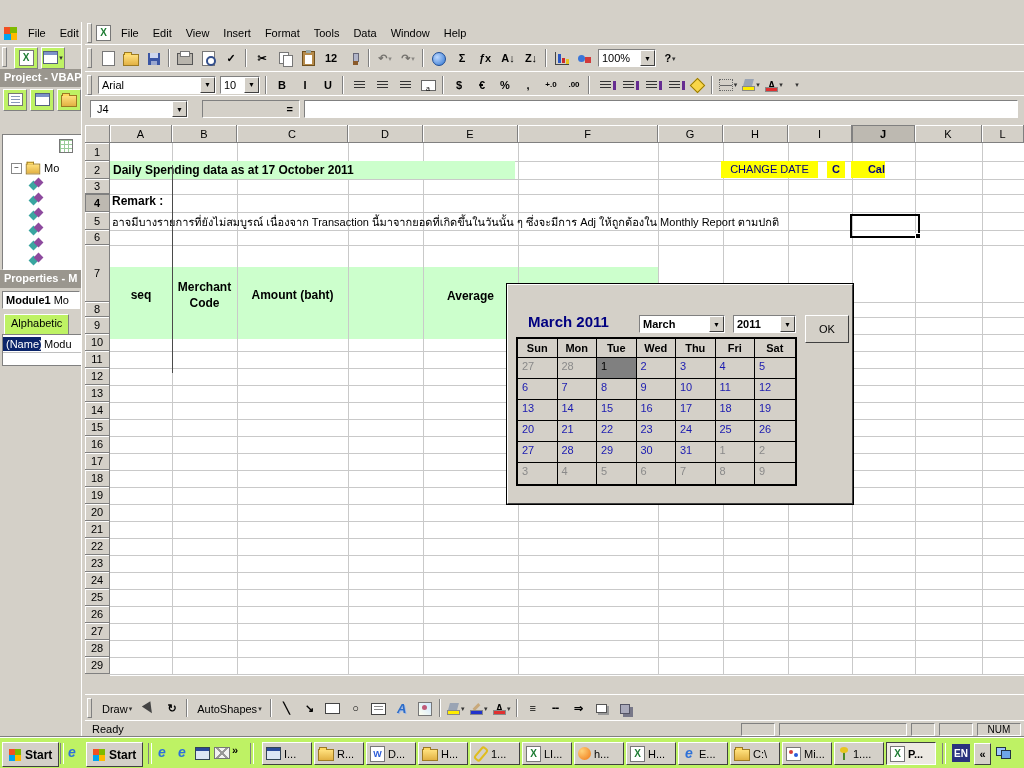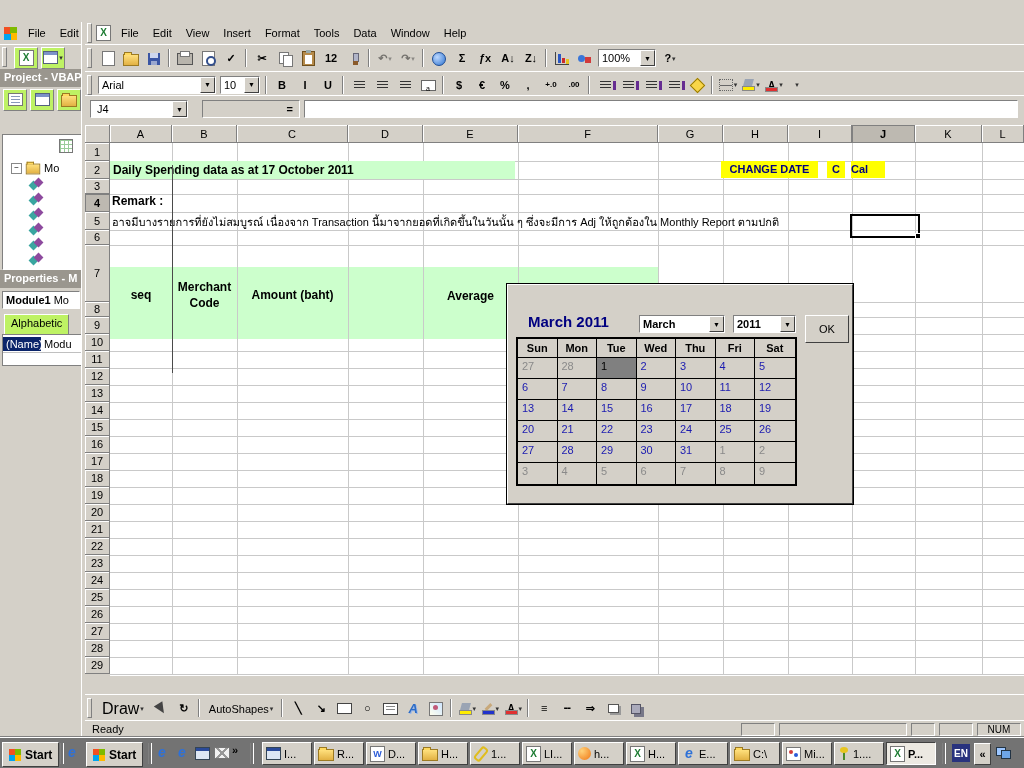--- a/index.html
+++ b/index.html
@@ -50,21 +50,21 @@
   .cd{height:21px;border-right:1px solid #000;border-bottom:1px solid #000;padding:2px 0 0 4px;color:#1a1ab0;box-sizing:border-box}
   .cd:nth-child(7n){border-right:0}
   .cd:nth-child(n+36){border-bottom:0}
   .cd.o{color:#8a8a8a}
   .cd.sel{background:#808080;color:#000}
   
   .navb{width:16px;height:15px;display:flex;align-items:center;justify-content:center;font-size:7px}
   #sheettab{background:#fff;border:1px solid #808080;border-top:1px solid #fff;padding:1px 9px 2px;font-weight:bold}
   .spanel{position:absolute;height:13px;border:1px solid;border-color:#808080 #fff #fff #808080;font-size:10px;display:flex;align-items:center;justify-content:center;box-sizing:border-box}
   
-  #taskbar{left:0;top:737px;width:1024px;height:31px;background:#737373;border-top:1px solid #fff;box-shadow:0 -1px 0 #808080;z-index:20}
+  #taskbar{left:0;top:737px;width:1024px;height:31px;background:#bef264;border-top:1px solid #fff;box-shadow:0 -1px 0 #808080;z-index:20}
   .startbtn{position:absolute;top:4px;height:23px;display:flex;align-items:center;gap:4px;padding:0 6px;font-weight:bold;font-size:12px}
   .tsep{position:absolute;top:5px;width:2px;height:21px;border-left:1px solid #808080;border-right:1px solid #fff}
   .qlicon{position:absolute;top:7px;width:16px;height:16px;display:flex;align-items:center;justify-content:center}
   .tkb{position:absolute;top:4px;width:50px;height:23px;display:flex;align-items:center;gap:3px;padding:0 3px;box-sizing:border-box;overflow:hidden;font-size:11px;white-space:nowrap}
   .tkb.active{background:#ece9e2;border-color:#404040 #fff #fff #404040;font-weight:bold}
   #tray-en{position:absolute;top:6px;width:18px;height:18px;background:#29337e;color:#fff;font-weight:bold;font-size:10px;display:flex;align-items:center;justify-content:center}
   
   .art{position:relative;flex:none;display:inline-block}
   .art-page{width:11px;height:13px;background:#fff;border:1px solid #777}
   .art-folder{width:14px;height:10px;background:linear-gradient(#ffe07d,#e2b143);border:1px solid #9c7a22;margin-top:2px}
@@ -416,23 +416,23 @@
         <span class="abs" style="right:6px;top:2px;font-weight:bold">=</span>
       </div>
       <div class="abs sunken" style="left:219px;top:4px;width:714px;height:18px;box-sizing:border-box"></div>
     </div>
 
     <div id="grid" class="abs" style="left:0;top:103px;width:939px;height:551px;overflow:hidden">
       <div class="abs" style="left:25px;top:18px;right:0;bottom:0;background:#fff"></div>
       <div class="colh" style="left:0;top:0;width:25px;height:18px"></div>
 
       <div class="cellblock" style="left:25px;top:36px;width:405px;height:18px;background:#ccffcc;font-weight:bold;font-size:12px;line-height:18px;padding-left:3px">Daily Spending data as at  17 October 2011</div>
-      <div class="cellblock" style="left:636px;top:36px;width:97px;height:17px;background:#ffff00;color:#000080;font-weight:bold;text-align:center;line-height:17px">CHANGE DATE</div>
+      <div class="cellblock" style="left:636px;top:36px;width:97px;height:17px;background:#ffff00;color:#000080;font-weight:normal;text-align:center;line-height:17px">CHANGE DATE</div>
       <div class="cellblock" style="left:742px;top:36px;width:18px;height:17px;background:#ffff00;color:#000080;font-weight:bold;text-align:center;line-height:17px">C</div>
-      <div class="cellblock" style="left:766px;top:36px;width:34px;height:17px;background:#ffff00;color:#000080;font-weight:bold;text-align:left;line-height:17px">Cal</div>
+      <div class="cellblock" style="left:766px;top:36px;width:34px;height:17px;background:#ffff00;color:#000080;font-weight:bold;text-align:right;line-height:17px">Cal</div>
       <div class="cellblock" style="left:27px;top:69px;font-weight:bold;font-size:12px">Remark :</div>
       <div class="cellblock" style="left:27px;top:88px;width:830px;height:16px;white-space:nowrap;overflow:hidden">อาจมีบางรายการที่ยังไม่สมบูรณ์ เนื่องจาก Transaction นี้มาจากยอดที่เกิดขึ้นในวันนั้น ๆ ซึ่งจะมีการ Adj ให้ถูกต้องใน Monthly Report ตามปกติ</div>
       <div id="band" class="cellblock" style="left:25px;top:142px;width:548px;height:72px;background:#ccffcc">
           <div style="position: absolute; left: 62px; top: 0px; width: 1px; height: 72px; background: rgb(201, 201, 201);"></div>
           <div style="position: absolute; left: 127px; top: 0px; width: 1px; height: 72px; background: rgb(201, 201, 201);"></div>
           <div style="position: absolute; left: 238px; top: 0px; width: 1px; height: 72px; background: rgb(201, 201, 201);"></div>
           <div style="position: absolute; left: 313px; top: 0px; width: 1px; height: 72px; background: rgb(201, 201, 201);"></div>
           <div style="position: absolute; left: 408px; top: 0px; width: 1px; height: 72px; background: rgb(201, 201, 201);"></div>
         </div>
       <div class="cellblock hdrtxt" style="left: 25px; top: 142px; width: 62px; height: 57px; display: flex; align-items: center; justify-content: center; text-align: center; font-weight: bold; font-size: 12px; line-height: 1.3; z-index: 2;">seq</div>
@@ -591,21 +591,21 @@
             <div class="cd o">8</div>
             <div class="cd o">9</div>
           </div>
       </div>
     </div>
 
 
     <div id="tb-draw" class="flex" style="position:absolute;left:0;top:672px;width:939px;height:26px;border-top:1px solid #fff">
       <span class="grip"></span>
     <div class="tbtn lbl">
-          <div style="font-size: 16px;">Draw</div>
+          <div style="font-size: 11px;">Draw</div>
           <div class="dd">▾</div>
         </div>
         <div class="tbtn">
           <div class="art art-pointer"></div>
         </div>
         <div class="tbtn">
           <div class="gtxt g-free-rotate">↻</div>
         </div>
         <div class="sep"></div>
         <div class="tbtn lbl">

